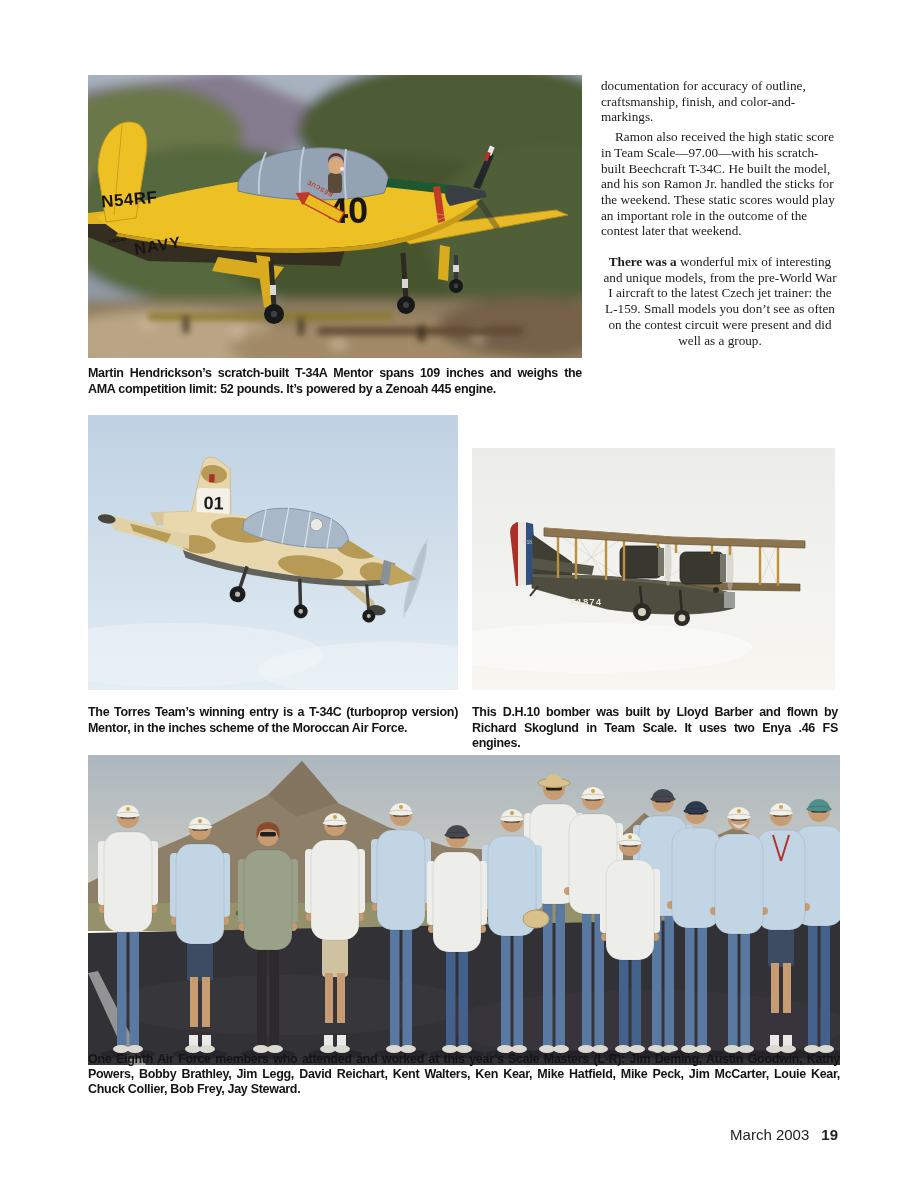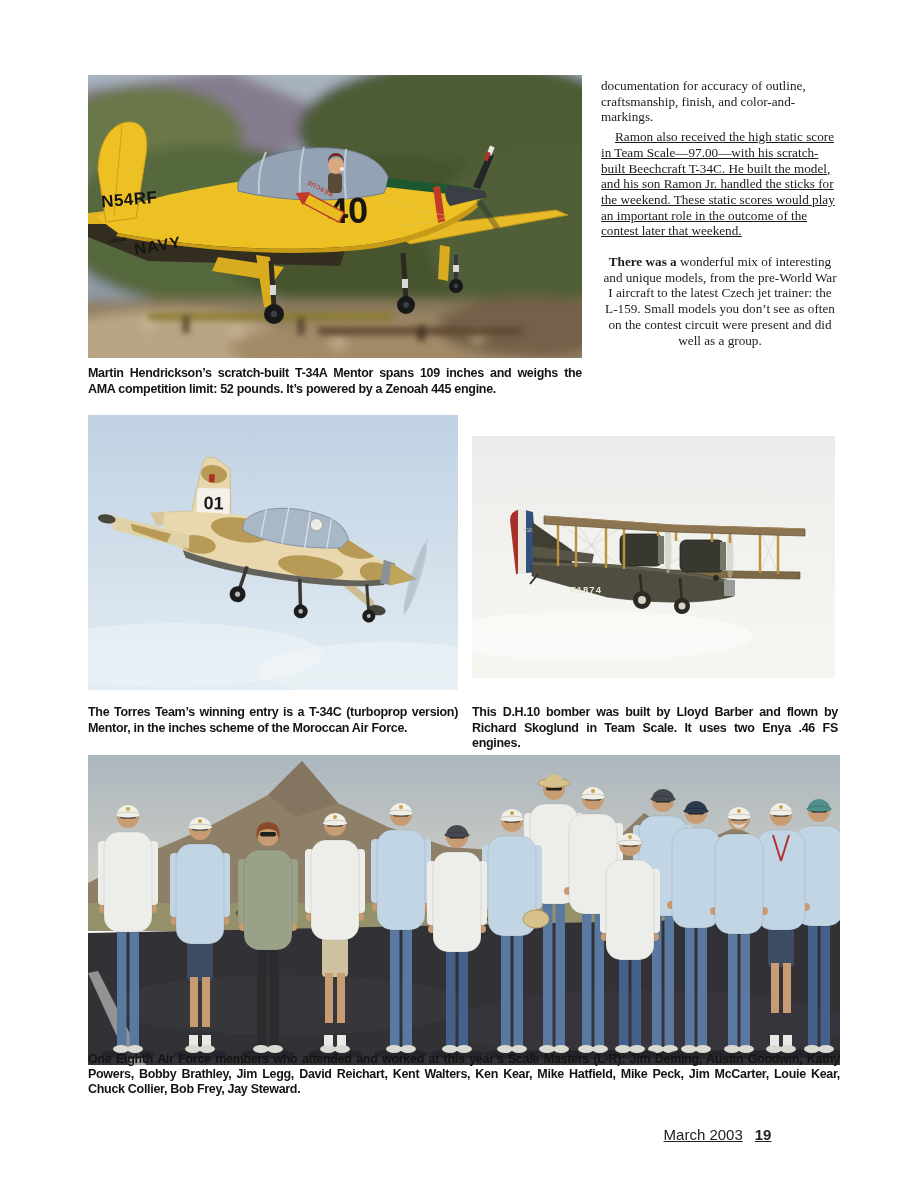--- a/index.html
+++ b/index.html
@@ -6,24 +6,24 @@
   .page{position:relative;width:916px;height:1200px;background:#ffffff;overflow:hidden;
         font-family:"Liberation Sans",sans-serif;}
   .photo{position:absolute;margin:0;padding:0;line-height:0;}
   .photo svg{display:block;}
   .cap{position:absolute;margin:0;color:#141414;font-family:"Liberation Sans",sans-serif;
        font-weight:bold;font-size:12.5px;line-height:15.5px;letter-spacing:-0.3px;
        text-align:justify;text-align-last:left;}
   .column{position:absolute;left:597px;top:74px;width:246px;color:#1b1b1b;
           font-family:"Liberation Serif",serif;font-size:13.2px;line-height:15.7px;}
   .column p{margin:4px;}
-  .column p.ind{text-indent:14px;text-decoration:underline;}
+  .column p.ind{text-indent:14px;}
   .column p.spaced{margin-top:15px;text-align:center;}
-  .footer{position:absolute;left:597px;top:1126px;width:241px;text-align:center;
-          font-size:15px;color:#222;text-decoration:underline;}
+  .footer{position:absolute;left:597px;top:1126px;width:241px;text-align:right;
+          font-size:15px;color:#222;}
   .footer b{margin-left:12px;font-weight:bold;}
   svg text{font-family:"Liberation Sans",sans-serif;}
 </style>
 </head>
 <body>
 
 <div class="page">
 
   <figure class="photo" style="left:88px;top:75px;">
     <svg width="494" height="283" viewBox="0 0 494 283">
@@ -203,21 +203,21 @@
           <circle cx="222" cy="192" r="7" fill="#1b1c1e"></circle>
             <circle cx="222" cy="192" r="2.3" fill="#b9b9b2"></circle>
           <line x1="283" y1="155" x2="289" y2="181" stroke="#393834" stroke-width="3"></line>
           <circle cx="290" cy="186" r="6.5" fill="#1b1c1e"></circle>
             <circle cx="290" cy="186" r="2" fill="#b9b9b2"></circle>
         </g>
       </g>
     </svg>
   </figure>
 
-  <figure class="photo" style="left:472px;top:436px;text-align:center;">
+  <figure class="photo" style="left:472px;top:448px;text-align:center;">
     <svg width="363" height="242" viewBox="0 0 363 242">
       <defs>
         <linearGradient id="sky3" x1="0" y1="0" x2="0" y2="1">
           <stop offset="0" stop-color="#ecedeb"></stop>
             <stop offset="1" stop-color="#f7f6f1"></stop>
         </linearGradient>
         <clipPath id="rudclip">
             <path d="M38,84 Q38,75 49,73 L61,76 L65,136 L44,138 Z"></path>
           </clipPath>
       </defs>

